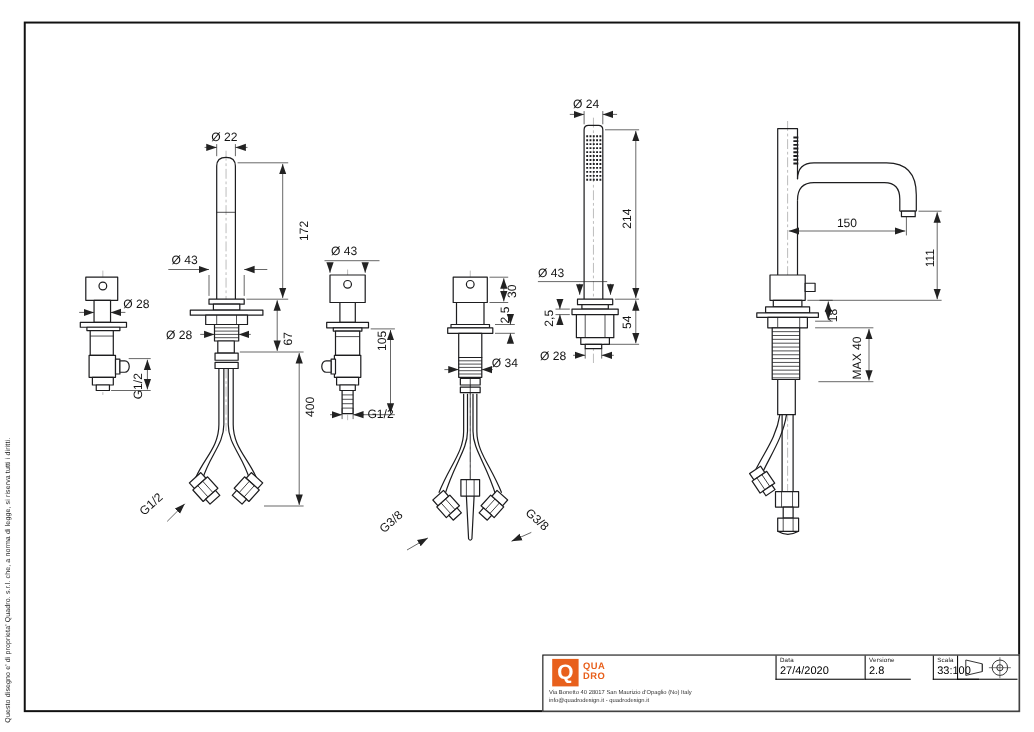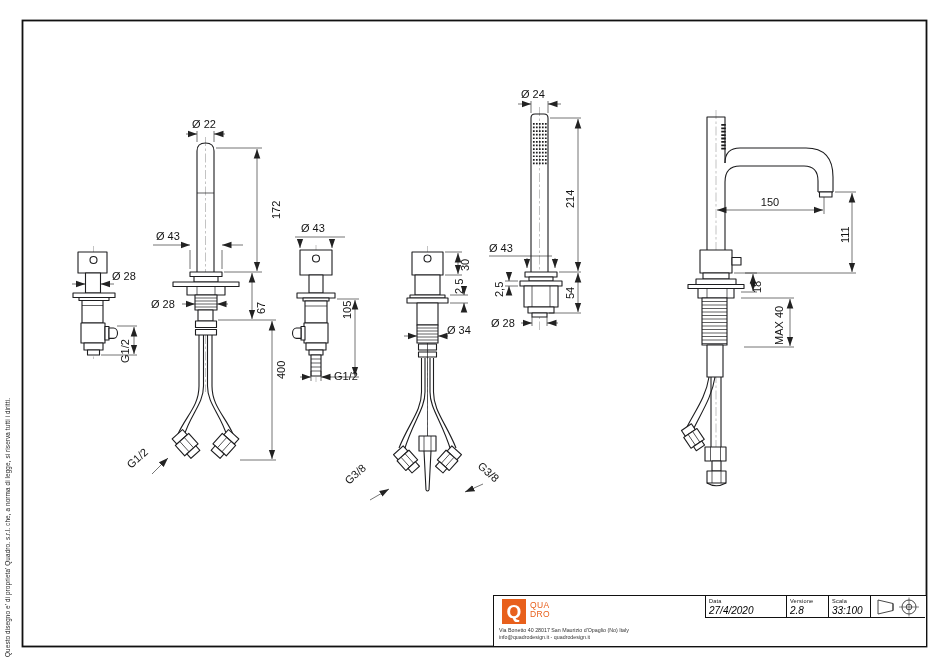--- a/index.html
+++ b/index.html
@@ -9,30 +9,30 @@
   svg text{font-family:"Liberation Sans","DejaVu Sans",sans-serif;font-size:11px;fill:#141414;}
   .sidenote{position:absolute;left:4px;bottom:8px;height:300px;writing-mode:vertical-rl;transform:rotate(180deg);
     font-size:6.4px;color:#222;letter-spacing:.1px;white-space:nowrap;}
   
   .tblock{position:absolute;left:493px;top:595px;width:434px;height:52px;border:1.4px solid #111;
     box-sizing:border-box;background:#fff;}
   .cell{position:absolute;box-sizing:border-box;}
   .logo-cell{left:0;top:0;width:211px;height:49px;}
   .f-data{left:211px;top:0;width:81px;height:22px;border-left:1px solid #111;border-bottom:1px solid #111;}
   .f-versione{left:292px;top:0;width:42px;height:22px;border-left:1px solid #111;border-bottom:1px solid #111;}
-  .f-scala{left:334px;top:0;width:42px;height:22px;border-left:1px solid #111;border-bottom:1px solid #111;}
+  .f-scala{left:354px;top:0;width:42px;height:22px;border-left:1px solid #111;border-bottom:1px solid #111;}
   .f-symbol{left:376px;top:0;width:55px;height:22px;border-left:1px solid #111;border-bottom:1px solid #111;}
   .f-articolo{left:211px;top:22px;width:220px;height:27px;border-left:1px solid #111;}
   .fl{display:block;font-size:5.6px;color:#111;padding:1.5px 0 0 3px;letter-spacing:.2px;}
-  .fv{display:block;font-size:10px;color:#000;padding:1px 0 12px 3px;font-style:italic;}
+  .fv{display:block;font-size:10px;color:#000;padding:1px 0 12px 3px;}
   .fv-big{font-size:11px;}
   .logo-row{position:absolute;left:8px;top:3px;display:flex;align-items:flex-start;}
   .qbox{width:24px;height:25px;background:#E8601C;color:#fff;font-weight:bold;font-size:19px;
     display:flex;align-items:center;justify-content:center;line-height:1;}
-  .qtxt{color:#E8601C;font-size:8.5px;font-weight:normal;line-height:8.5px;margin:2px 0 0 4px;letter-spacing:.4px;}
+  .qtxt{color:#E8601C;font-size:8.5px;font-weight:bold;line-height:8.5px;margin:2px 0 0 4px;letter-spacing:.4px;}
   .addr{position:absolute;left:5px;top:31px;font-size:5.3px;color:#333;line-height:7px;white-space:nowrap;}
 </style>
 </head>
 <body>
 
 <div class="stage">
 
 <svg width="940" height="665" viewBox="0 0 940 665">
   <defs>
     <marker id="ae" orient="auto" markerUnits="userSpaceOnUse" markerWidth="11" markerHeight="8" refX="9.5" refY="4">

